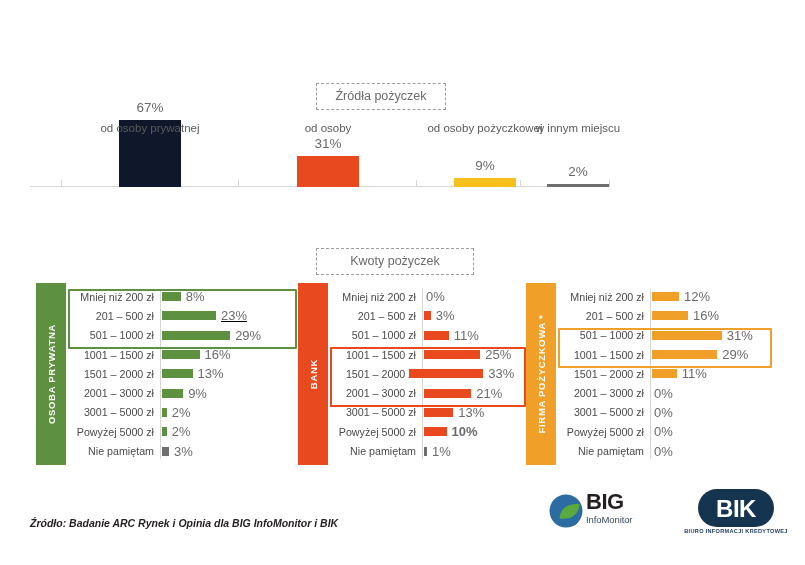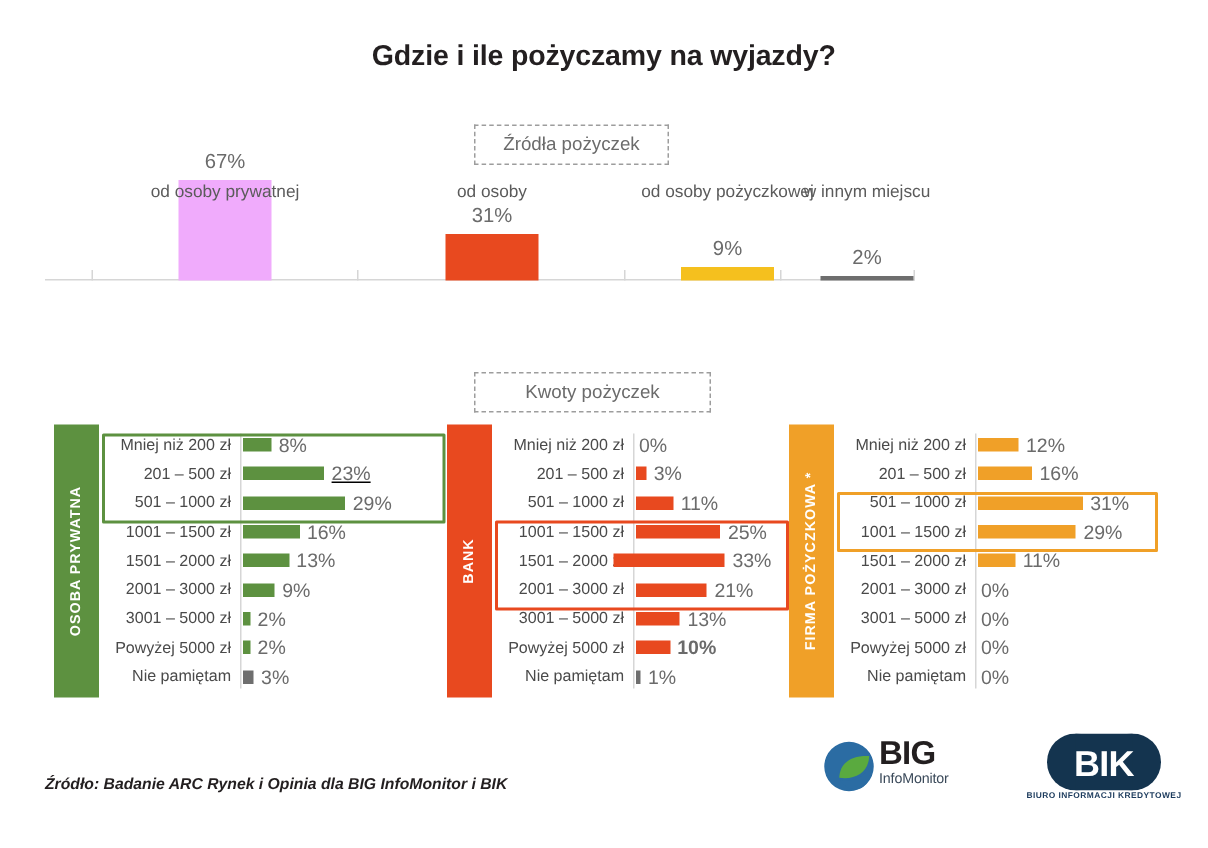--- a/index.html
+++ b/index.html
@@ -123,33 +123,32 @@
   .bik-sub {
     position: absolute; left: 0; top: 39px; width: 120px; text-align: center;
     font-size: 5.6px; font-weight: bold; color: #1b3a5c; letter-spacing: 0.3px;
   }
 </style>
 </head>
 <body>
 
 <div class="page">
 
-  <div class="title">Gdzie i ile pożyczamy na wyjazdy?</div>
 
   <div class="section-head" id="head-zrodla">Źródła pożyczek</div>
 
   <div class="topchart" id="top-chart">
     <div class="axis"></div>
   <div class="tick" style="left: 31px;"></div>
       <div class="tick" style="left: 208px;"></div>
       <div class="tick" style="left: 386px;"></div>
       <div class="tick" style="left: 490px;"></div>
       <div class="tick" style="left: 579px;"></div>
       <div class="cat" style="left: 31.5px; width: 177px; height: 70px;">
-        <div class="bar" style="height: 67px; background: #f0abfc;">
+        <div class="bar" style="height: 67px; background: #0f172a;">
           <div class="pct">67%</div>
         </div>
         <div class="catlabel">od osoby prywatnej</div>
       </div>
       <div class="cat" style="left: 209.5px; width: 177px; height: 70px;">
         <div class="bar" style="height: 31px; background: rgb(232, 73, 31);">
           <div class="pct">31%</div>
         </div>
         <div class="catlabel">od osoby</div>
       </div>

